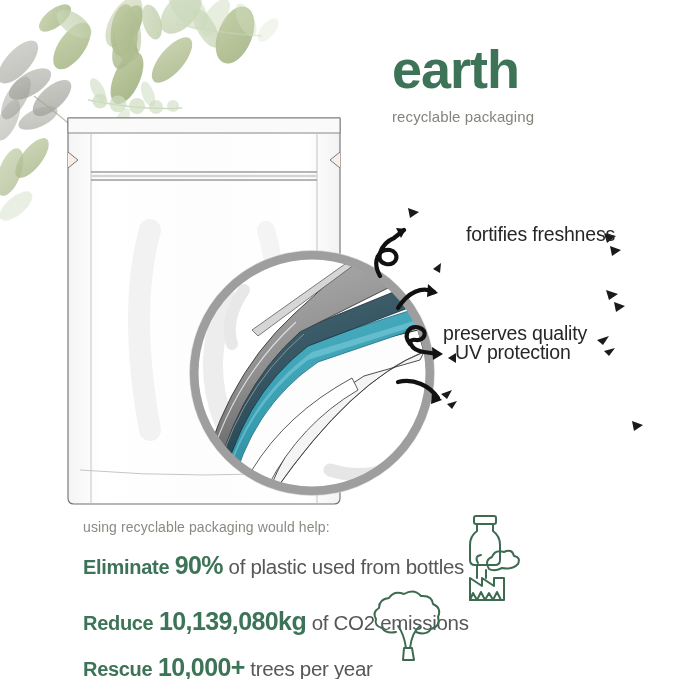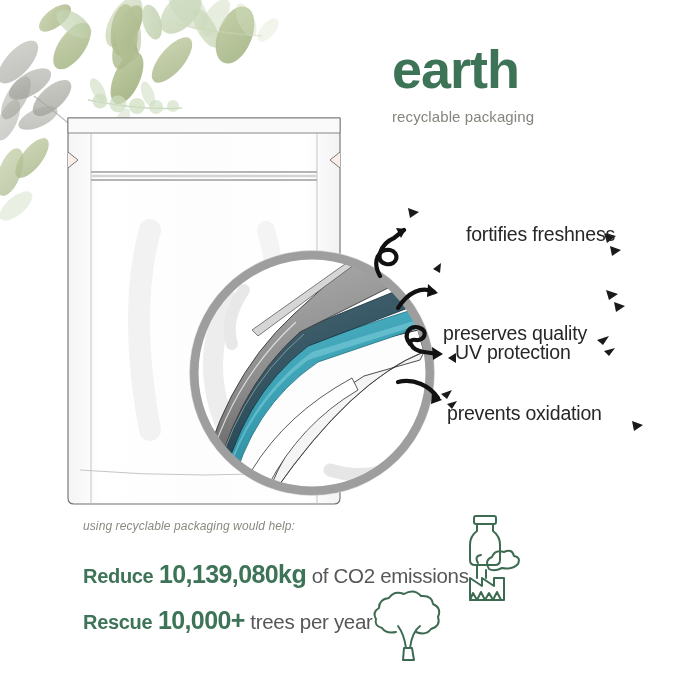--- a/index.html
+++ b/index.html
@@ -33,21 +33,21 @@
     position:absolute;font-size:19.5px;color:#272727;white-space:nowrap;
     letter-spacing:-0.2px;
   }
   #feat-0{left:418px;top:223px;margin-left:48px;}
   #feat-1{left:443px;top:282px;margin-top:40px;}
   #feat-2{left:455px;top:341px;}
   #feat-3{left:447px;top:402px;}
 
   
   #stats{position:absolute;left:83px;top:519px;width:560px;}
-  .stats-lead{font-size:12px;color:#8A8A82;letter-spacing:0.1px;font-style:italic;}
+  .stats-lead{font-size:14px;color:#8A8A82;letter-spacing:0.1px;}
   .stat-row{margin-top:13px;font-size:21px;color:#4A4A4A;letter-spacing:-0.3px;white-space:nowrap;}
   .stat-row .verb{font-weight:bold;color:#3D7357;font-size:20px;}
   .stat-row .num{font-weight:bold;color:#3D7357;font-size:25px;letter-spacing:-0.6px;}
   .stat-row .tail{color:#57575A;font-size:20.5px;}
   #stat-0{margin-top:16px;}
   #stat-1{margin-top:27px;}
   #stat-2{margin-top:17px;}
 </style>
 </head>
 <body>
@@ -242,25 +242,29 @@
   </svg>
 
   <div class="abs" id="headline">
     <div class="hl-earth">earth</div>
     <div class="hl-sub">recyclable packaging</div>
   </div>
 
   <div class="feat" id="feat-0">fortifies freshness</div>
   <div class="feat" id="feat-1">preserves quality</div>
   <div class="feat" id="feat-2">UV protection</div>
-  <div class="feat" id="feat-3">prevents oxidation</div>
 
   <div id="stats">
     <div class="stats-lead">using recyclable packaging would help:</div>
 
+    <div class="stat-row" id="stat-0">
+      <span class="verb">Eliminate</span>
+      <span class="num">90%</span>
+      <span class="tail">of plastic used from bottles</span>
+    </div>
 
     <div class="stat-row" id="stat-1">
       <span class="verb">Reduce</span>
       <span class="num">10,139,080kg</span>
       <span class="tail">of CO2 emissions</span>
     </div>
 
     <div class="stat-row" id="stat-2">
       <span class="verb">Rescue</span>
       <span class="num">10,000+</span>

